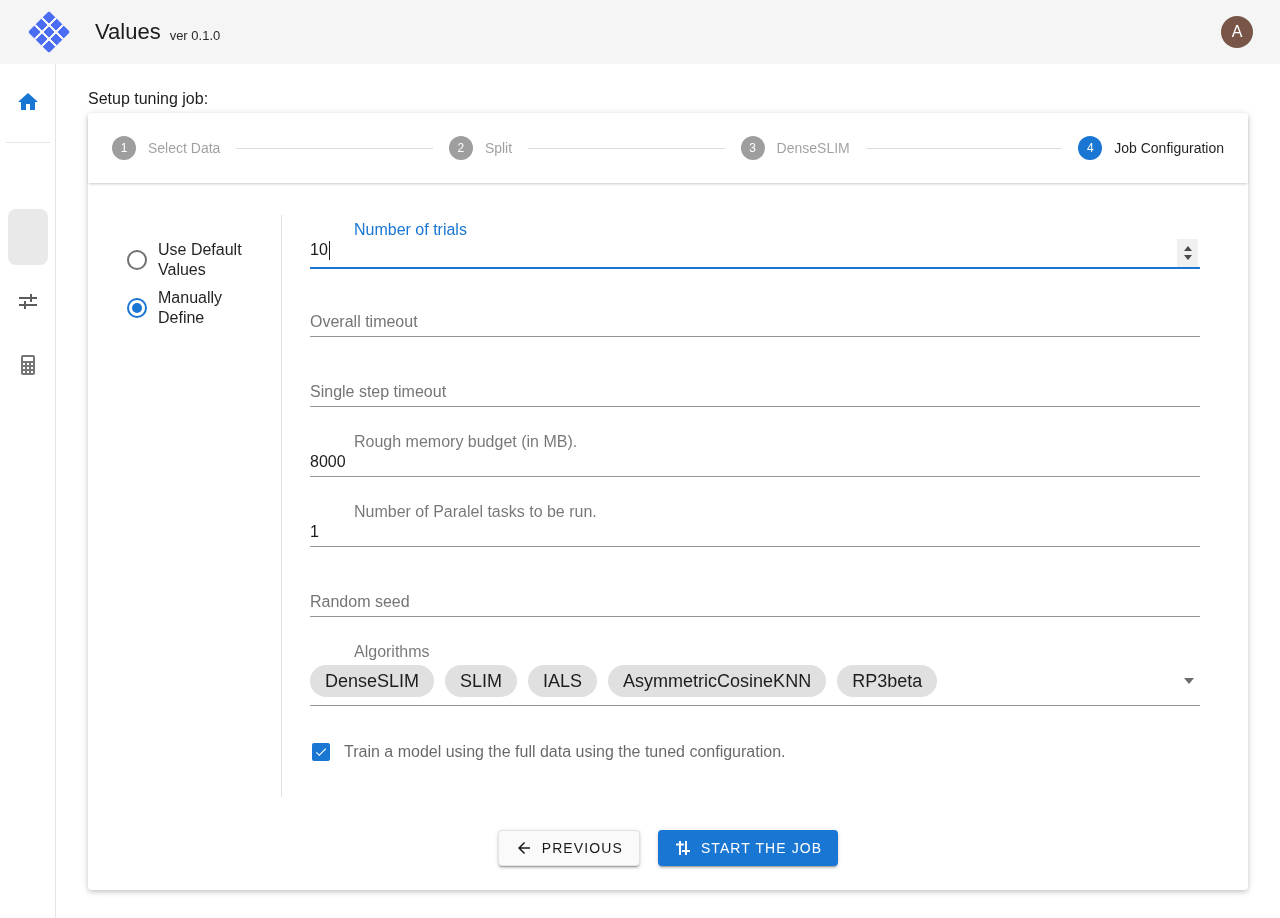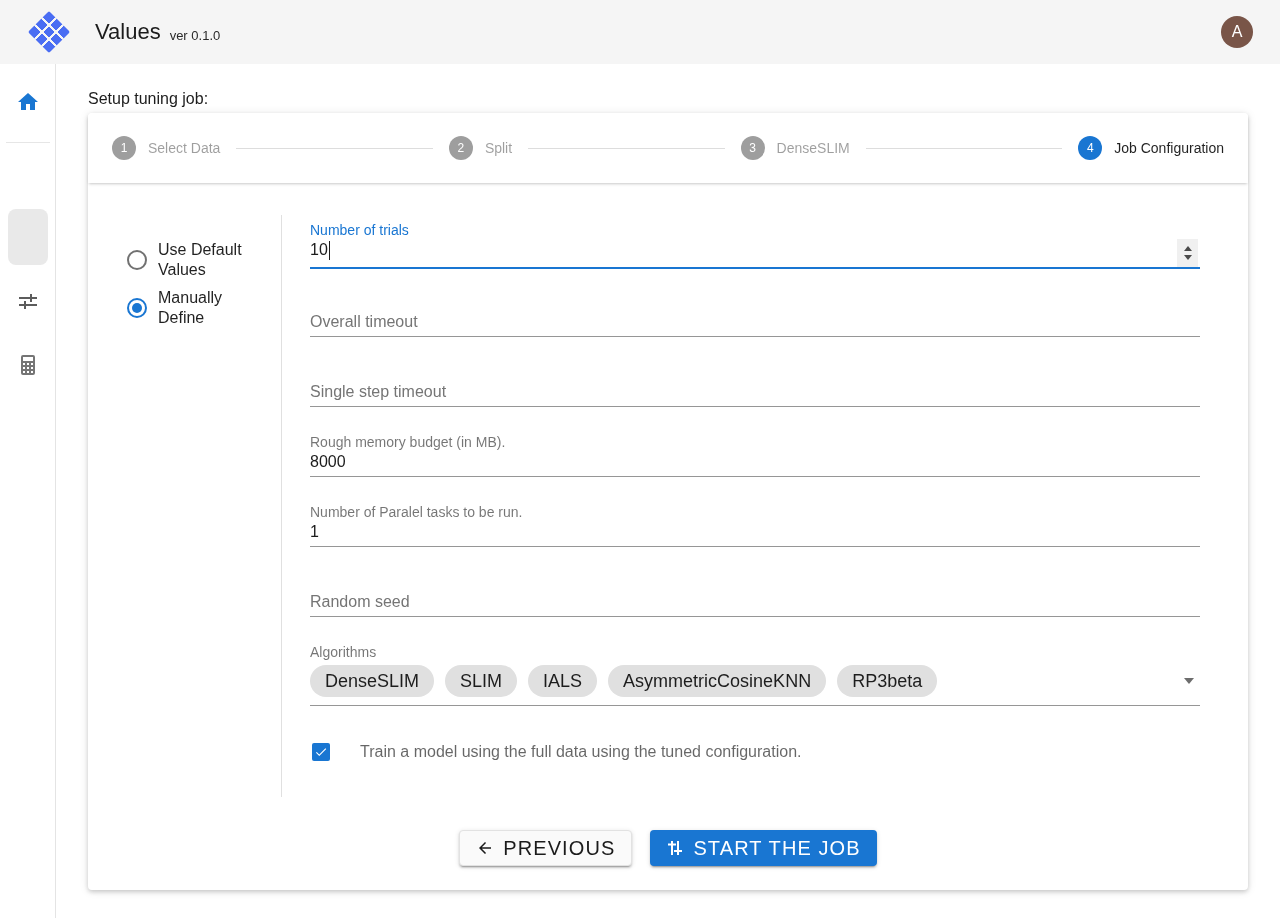--- a/index.html
+++ b/index.html
@@ -47,42 +47,42 @@
   .radio-group { position:absolute; left:39px; top:53px; width:150px; }
   .radio-row { display:flex; align-items:center; height:48px; cursor:pointer; }
   .radio-outer { width:20px; height:20px; border-radius:50%; border:2px solid #717171; flex:none;
     display:flex; align-items:center; justify-content:center; }
   .radio-row.selected .radio-outer { border-color:#1976d2; }
   .radio-dot { width:10px; height:10px; border-radius:50%; background:#1976d2; }
   .radio-label { font-size:16px; line-height:20px; margin-left:11px; color:rgba(0,0,0,.87); width:92px; }
   .v-sep { position:absolute; left:193px; top:32px; width:1px; height:582px; background:#e0e0e0; }
   .fields { position:absolute; left:222px; top:0; width:890px; }
   .field { position:absolute; left:0; right:0; }
-  .f-label { font-size:14px; line-height:14px; color:rgba(0,0,0,.54); }
+  .f-label { font-size:16px; line-height:14px; color:rgba(0,0,0,.54);margin-left:44px; }
   .f-label.focused { color:#1976d2; }
   .f-input { position:relative; height:28px; margin-top:4px; font-size:16px; color:#1c1c1c;
     border-bottom:1px solid #969696; display:flex; align-items:flex-start; cursor:text; }
   .f-input.focused { border-bottom:2px solid #1976d2; }
   .f-input.empty { color:#757575; height:24px; margin-top:0; }
   .caret { display:inline-block; width:1px; height:19px; background:#1c1c1c; margin-left:1px; }
   .spinner { position:absolute; right:2px; top:-2px; width:21px; height:28px; background:#f0f0f0;
     display:flex; flex-direction:column; align-items:center; justify-content:center; gap:4px; cursor:pointer; }
   .tri-up { width:0; height:0; border-left:4px solid transparent; border-right:4px solid transparent; border-bottom:5px solid #4a4a4a; }
   .tri-down { width:0; height:0; border-left:4px solid transparent; border-right:4px solid transparent; border-top:5px solid #4a4a4a; }
   .chips-row { position:relative; display:flex; gap:11px; margin-top:6px; padding-bottom:8px; border-bottom:1px solid #969696; }
   .chip { height:32px; padding:0 15px; background:#e0e0e0; border-radius:16px; font-size:18px; color:rgba(0,0,0,.87);
     display:inline-flex; align-items:center; cursor:pointer; }
   .select-arrow { position:absolute; right:6px; top:13px; width:0; height:0;
     border-left:5px solid transparent; border-right:5px solid transparent; border-top:6px solid #6d6d6d; cursor:pointer; }
-  .checkbox-row { position:absolute; top:560px; left:224px; display:flex; align-items:center;gap:16px; }
+  .checkbox-row { position:absolute; top:560px; left:224px; display:flex; align-items:center; }
   .checkbox { width:18px; height:18px; background:#1976d2; border-radius:2px; display:flex; align-items:center; justify-content:center; cursor:pointer; flex:none; }
   .checkbox-label { font-size:16px; color:rgba(0,0,0,.6); margin-left:14px; }
   .actions { position:absolute; top:647px; left:0; width:100%; display:flex; justify-content:center; gap:18px; }
   .btn { height:36px; border-radius:4px; display:inline-flex; align-items:center; padding:8px 16px;
-    font-family:"Liberation Sans", sans-serif; font-size:20px; font-weight:500; letter-spacing:1.1px; text-transform:uppercase;
+    font-family:"Liberation Sans", sans-serif; font-size:14px; font-weight:500; letter-spacing:1.1px; text-transform:uppercase;
     border:none; cursor:pointer; box-shadow:0 3px 1px -2px rgba(0,0,0,.2), 0 2px 2px 0 rgba(0,0,0,.14), 0 1px 5px 0 rgba(0,0,0,.12); }
   .btn .b-icon { margin-right:9px; display:flex; }
   .btn-prev { background:#fafafa; color:#1b1b1b; border:1px solid #e2e2e2; }
   .btn-start { background:#1976d2; color:#ffffff;text-align:center; }
 </style>
 </head>
 <body>
 
 <div class="header">
   <div class="logo"></div>

